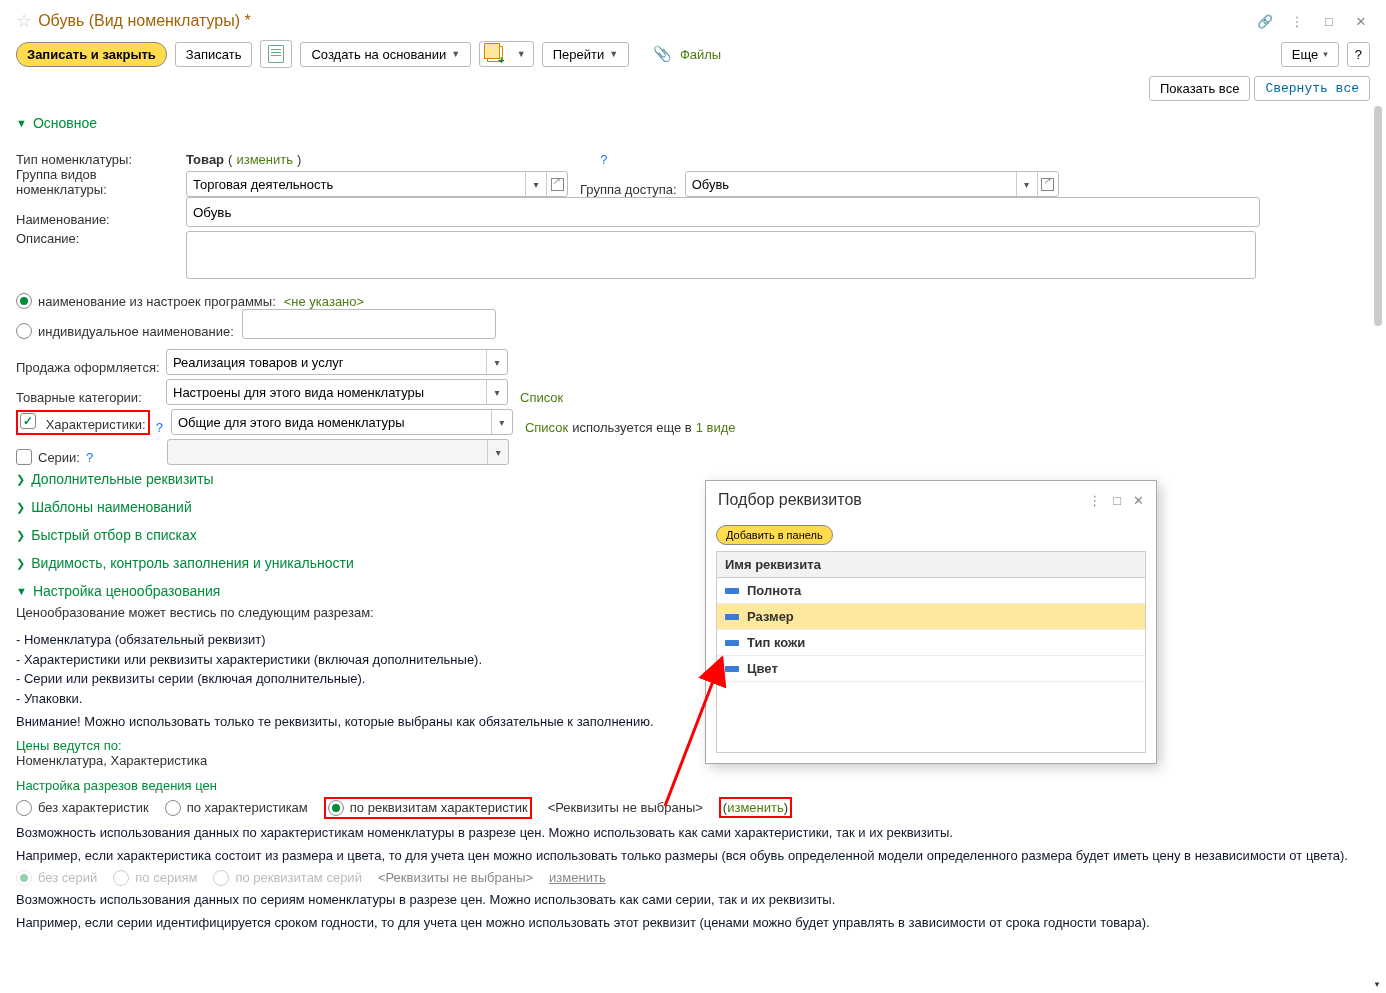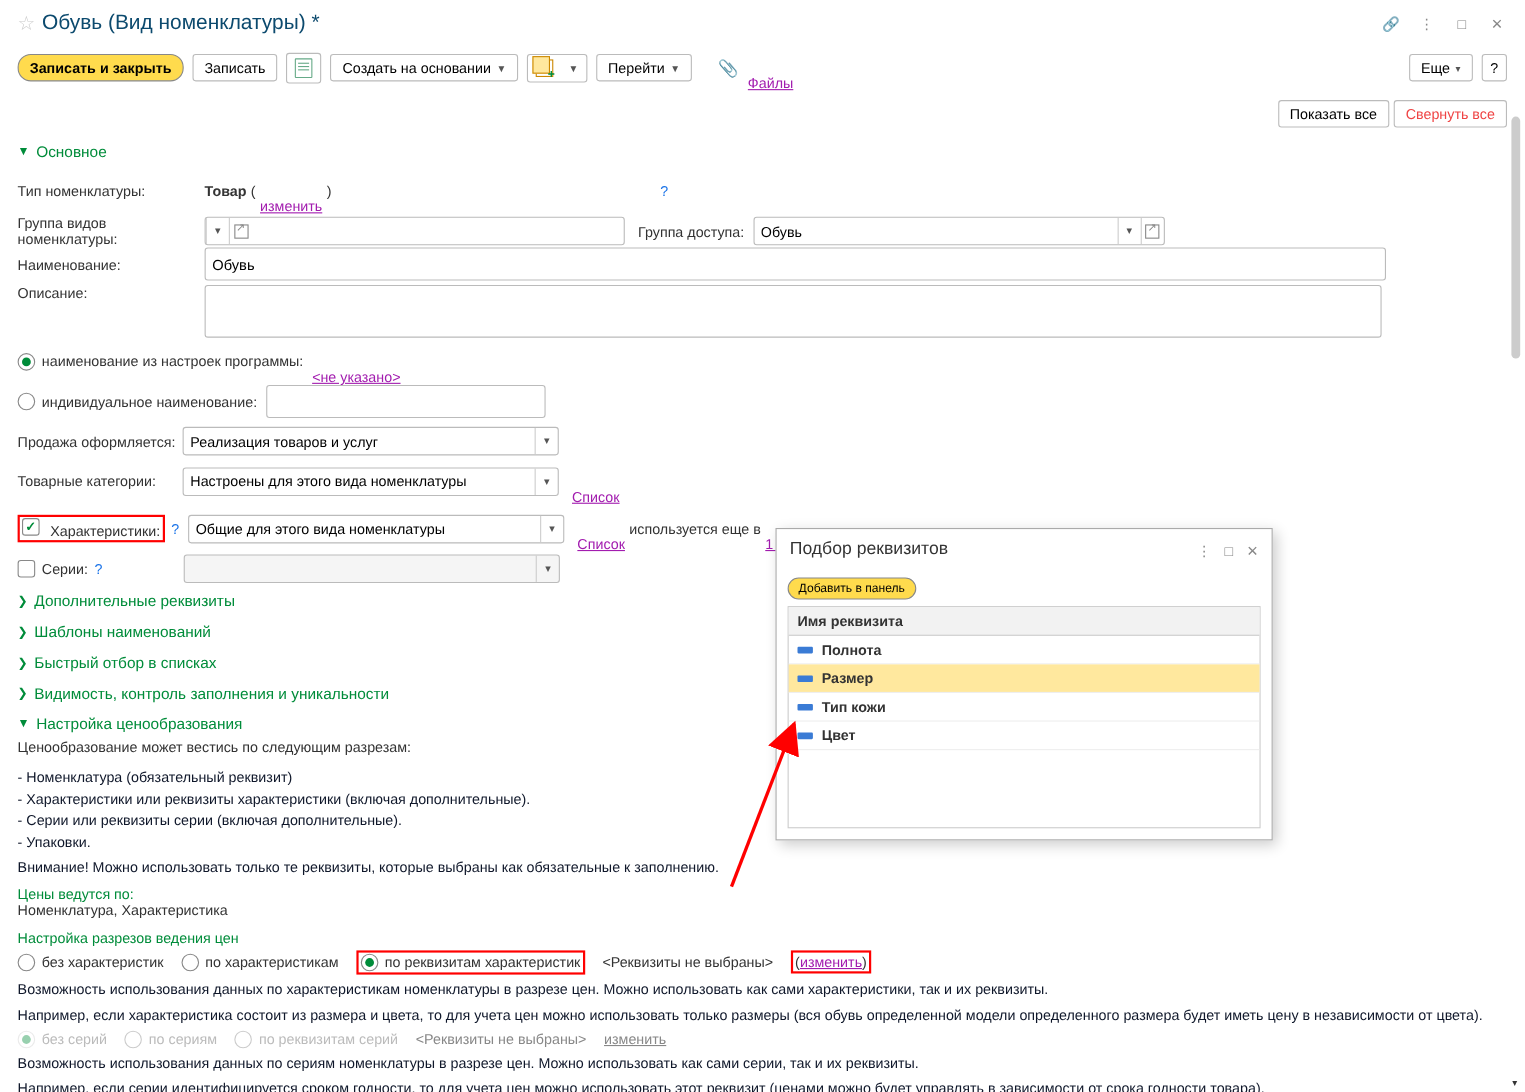--- a/index.html
+++ b/index.html
@@ -1,37 +1,37 @@
 <!DOCTYPE html>
 <html><head>
 <meta charset="utf-8">
 <style>
 html,body{margin:0;padding:0;font-family:Arial,sans-serif;font-size:13px;color:#333;background:#fff;height:100%;}
 body{position:relative;width:1386px;height:993px;overflow:hidden;}
 a{color:#1a73e8;}
 .hdr{display:flex;align-items:center;padding:10px 16px 0 16px;}
 .star{color:#ccc;font-size:18px;margin-right:6px;}
-.title{font-size:19px;color:#0c4a6e;flex:1;}
+.title{font-size:16px;color:#a16207;flex:1;}
 .hdr-icons{display:flex;gap:14px;color:#888;}
 .hdr-icons span{cursor:pointer;display:inline-flex;align-items:center;justify-content:center;width:18px;height:18px;}
 .toolbar{display:flex;align-items:center;gap:8px;padding:8px 16px;}
 .btn{border:1px solid #bbb;background:#fff;padding:4px 10px;border-radius:3px;font-size:13px;cursor:pointer;display:inline-flex;align-items:center;gap:5px;}
 .btn.yellow{background:#ffdb4d;border-color:#888;font-weight:bold;border-radius:12px;}
 .btn.small{padding:4px 7px;}
 .btn .drop{font-size:9px;color:#555;}
 .spacer{flex:1;}
 .right-bar{display:flex;justify-content:flex-end;gap:4px;padding:0 16px 8px;}
-.right-bar .btn.green{color:#ef4444;}
+.right-bar .btn.green{color:#0369a1;font-family:Liberation Mono, monospace;}
 .content{padding:0 16px 16px 16px;position:relative;}
 .section-h{color:#008c3a;font-size:14px;padding:6px 0;display:flex;align-items:center;gap:6px;cursor:pointer;}
 .section-h .chev{font-size:11px;}
-.row{display:flex;align-items:center;min-height:30px;}
+.row{display:flex;align-items:flex-end;min-height:30px;}
 .lbl{width:170px;color:#333;}
 .val{display:flex;align-items:center;gap:4px;}
-.link{color:#a21caf;text-decoration:underline;cursor:pointer;margin-top:28px;}
+.link{color:#4d7c0f;cursor:pointer;}
 .q{color:#1a73e8;margin-left:6px;cursor:pointer;}
 .input{border:1px solid #bbb;border-radius:3px;height:24px;padding:2px 6px;background:#fff;}
 .combo{display:flex;border:1px solid #bbb;border-radius:3px;height:24px;background:#fff;align-items:stretch;}
 .combo input{border:none;flex:1;padding:2px 6px;font-size:13px;outline:none;background:transparent;}
 .combo .cb-btn{border-left:1px solid #ccc;width:20px;display:flex;align-items:center;justify-content:center;color:#555;font-size:10px;cursor:pointer;}
 .textarea{width:1064px;height:42px;border:1px solid #bbb;border-radius:3px;resize:none;}
 .radio,.check{display:inline-flex;align-items:center;justify-content:center;width:14px;height:14px;border:1px solid #888;border-radius:50%;margin-right:6px;position:relative;flex-shrink:0;}
 .check{border-radius:3px;}
 .radio.checked::after{content:"";width:8px;height:8px;background:#008c3a;border-radius:50%;}
 .check.checked::after{content:"✓";color:#008c3a;font-size:12px;font-weight:bold;position:absolute;}
@@ -132,20 +132,21 @@
         <a class="link">изменить</a>
         <span>)</span>
       <span style="display:inline-block;width:285px"></span>
         <span class="q">?</span>
     </div>
   </div>
 
   <div class="row">
     <div class="lbl">Группа видов номенклатуры:</div>
     <div class="combo" style="width:380px">
+      <input value="Торговая деятельность" style="">
       <span class="cb-btn">▾</span>
       <span class="cb-btn">
           <span class="ic-open"></span>
         </span>
     </div>
     <div style="width:12px"></div>
     <div class="lbl" style="width:auto;margin-right:8px">Группа доступа:</div>
     <div class="combo" style="width:372px">
       <input value="Обувь" style="">
       <span class="cb-btn">▾</span>

